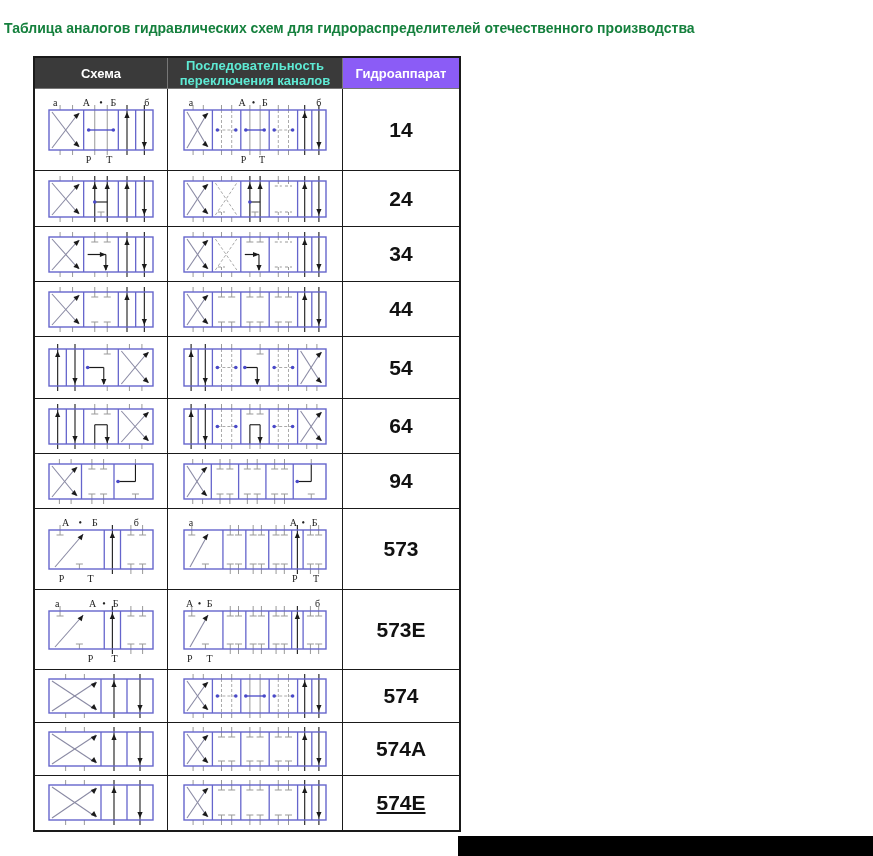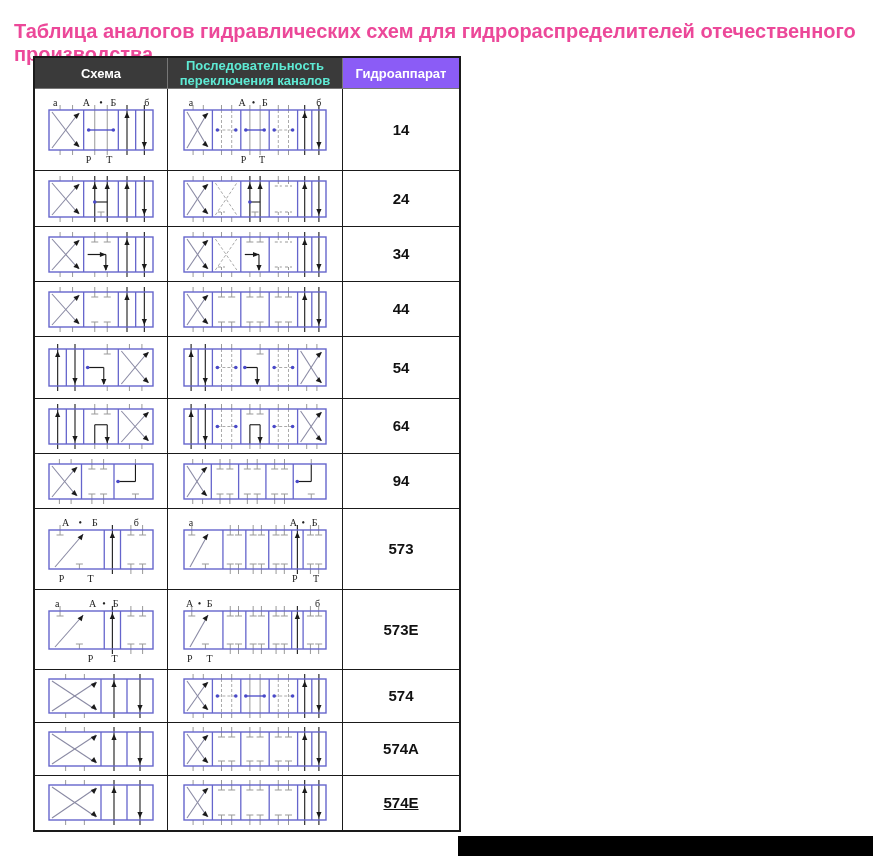--- a/index.html
+++ b/index.html
@@ -1,27 +1,27 @@
 <!DOCTYPE html>
 <html><head>
 <meta charset="utf-8">
 <style>
   html,body{margin:0;padding:0;background:#ffffff;}
   body{width:873px;height:856px;position:relative;font-family:"Liberation Sans",sans-serif;overflow:hidden;}
-  .title{position:absolute;left:14px;top:20px;width:850px;font-size:20px;font-weight:bold;color:#ec4899;letter-spacing:0px;}
+  .title{position:absolute;left:4px;top:20px;width:850px;font-size:14px;font-weight:bold;color:#15803d;letter-spacing:0px;}
   table.analog{position:absolute;left:33px;top:56px;border-collapse:collapse;table-layout:fixed;}
   table.analog th{background:#3a3a3a;color:#ffffff;font-size:13px;font-weight:bold;text-align:center;
      border:1px solid #777;padding:0 3px;vertical-align:middle;}
   table.analog td{border:1px solid #1a1a1a;background:#ffffff;text-align:center;vertical-align:middle;padding:0;}
   table.analog{border:2px solid #1a1a1a;}
   .col-schema{width:126px;}
   .col-seq{width:168px;}
   .col-app{width:110px;}
   th.col-app{font-size:13px;}
-  .code{font-size:15px;font-weight:bold;color:#111;}
+  .code{font-size:21px;font-weight:bold;color:#111;}
   .code.link{text-decoration:underline;cursor:pointer;}
   .diag-wrap{display:flex;align-items:center;justify-content:center;}
   svg.diag text{font-family:"Liberation Serif",serif;font-size:10px;fill:#222;}
   .black-bar{position:absolute;left:458px;top:836px;width:415px;height:20px;}
 </style>
 </head>
 <body>
 
 <div class="title">Таблица аналогов гидравлических схем для гидрораспределителей отечественного производства</div>
 

